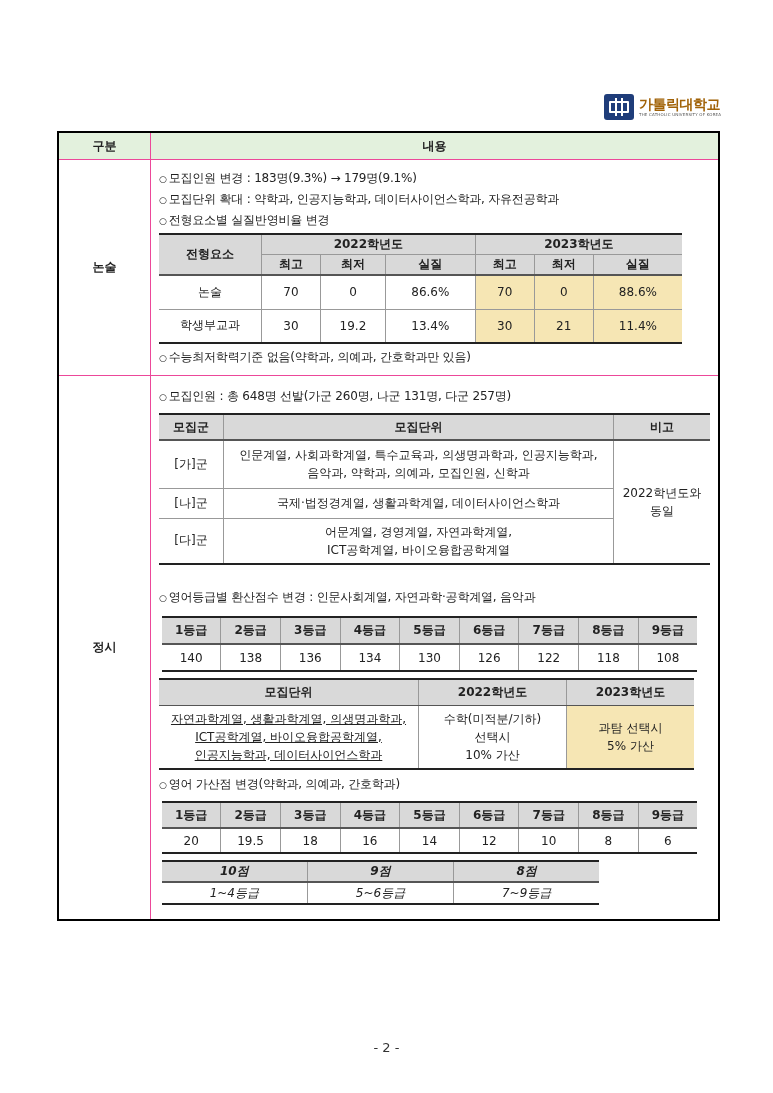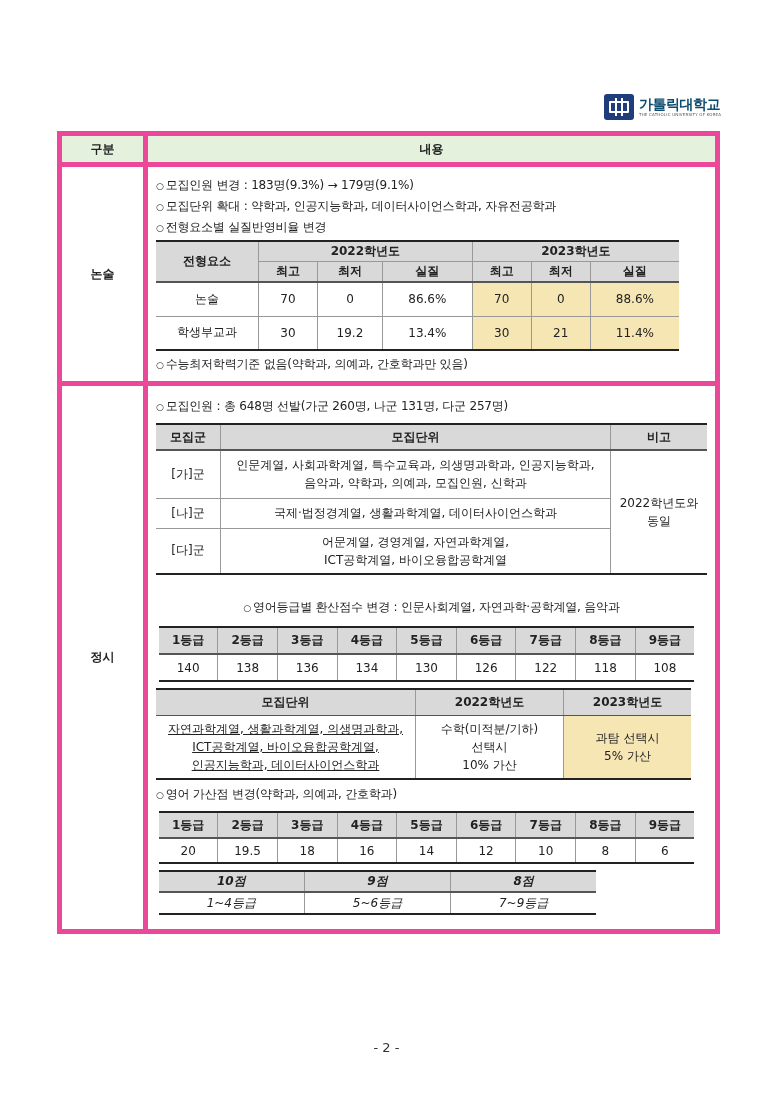--- a/index.html
+++ b/index.html
@@ -2,25 +2,25 @@
 <html><head>
 <meta charset="utf-8">
 <style>
   html, body { margin:0; padding:0; background:#ffffff; }
   body { width:773px; height:1093px; position:relative; font-family:"DejaVu Sans", "Liberation Sans", sans-serif; color:#222; overflow:hidden; }
   .logo { position:absolute; left:604px; top:94px; display:flex; align-items:center; }
   .logo-mark { width:30px; height:26px; background:#1f3d7a; border-radius:3px; position:relative; margin-right:5px; }
   .logo-mark::before { content:""; position:absolute; left:5px; top:7px; width:20px; height:12px; border:2px solid #fff; border-radius:1px; box-sizing:border-box; }
   .logo-mark::after { content:""; position:absolute; left:11px; top:4px; width:8px; height:18px; border-left:2px solid #fff; border-right:2px solid #fff; box-sizing:border-box; }
   .logo-text { display:flex; flex-direction:column; }
-  .logo-ko { font-size:14px; font-weight:bold; color:#0c4a6e; letter-spacing:-0.5px; line-height:15px; }
+  .logo-ko { font-size:14px; font-weight:bold; color:#a16207; letter-spacing:-0.5px; line-height:15px; }
   .logo-en { font-size:4px; color:#555; line-height:6px; letter-spacing:0.2px; }
 
   table.main { position:absolute; left:57px; top:131px; width:663px; border-collapse:collapse; border:2px solid #000; }
-  table.main > tbody > tr > th, table.main > tbody > tr > td { border:5px solid #ec4899; padding:0; }
+  table.main > tbody > tr > th, table.main > tbody > tr > td { border:1px solid #ec4899; padding:0; }
   .main-head th { background:#e3f1dd; height:26px; font-size:12px; font-weight:bold; text-align:center; border-bottom:1px solid #777; }
   .cat { width:95px; text-align:center; font-size:12px; font-weight:bold; vertical-align:middle; }
   .content { padding:8px 8px 6px 8px !important; font-size:12px; vertical-align:top; }
   .bullet { line-height:20px; white-space:nowrap; letter-spacing:-0.2px; }
   .bullet .o { font-size:9px; margin-right:2px; }
 
   table.sub { border-collapse:collapse; font-size:12px; text-align:center; }
   table.sub th { background:#d9d9d9; font-weight:bold; }
   table.sub th, table.sub td { border-left:1px solid #999; border-right:1px solid #999; }
   table.sub th:first-child, table.sub td:first-child { border-left:none; }
@@ -123,21 +123,21 @@
           <tr style="height:46px;">
             <td>[다]군</td>
             <td style="line-height:18px;">
                   <div>어문계열, 경영계열, 자연과학계열,</div>
                   <div>ICT공학계열, 바이오융합공학계열</div>
                 </td>
           </tr>
         </tbody>
           </table>
 
-        <div class="bullet" style="margin-top:22px;text-align:center;"><span class="o">○</span><span>영어등급별 환산점수 변경 : 인문사회계열, 자연과학·공학계열, 음악과</span></div>
+        <div class="bullet" style="margin-top:22px;"><span class="o">○</span><span>영어등급별 환산점수 변경 : 인문사회계열, 자연과학·공학계열, 음악과</span></div>
         <table class="sub" style="width:535px; margin-top:8px; margin-left:3px; border-top:2px solid #222; border-bottom:2px solid #222;">
           <tbody>
               <tr style="height:27px;">
             <th style="border-bottom:2px solid #555;">1등급</th>
             <th style="border-bottom:2px solid #555;">2등급</th>
             <th style="border-bottom:2px solid #555;">3등급</th>
             <th style="border-bottom:2px solid #555;">4등급</th>
             <th style="border-bottom:2px solid #555;">5등급</th>
             <th style="border-bottom:2px solid #555;">6등급</th>
             <th style="border-bottom:2px solid #555;">7등급</th>

